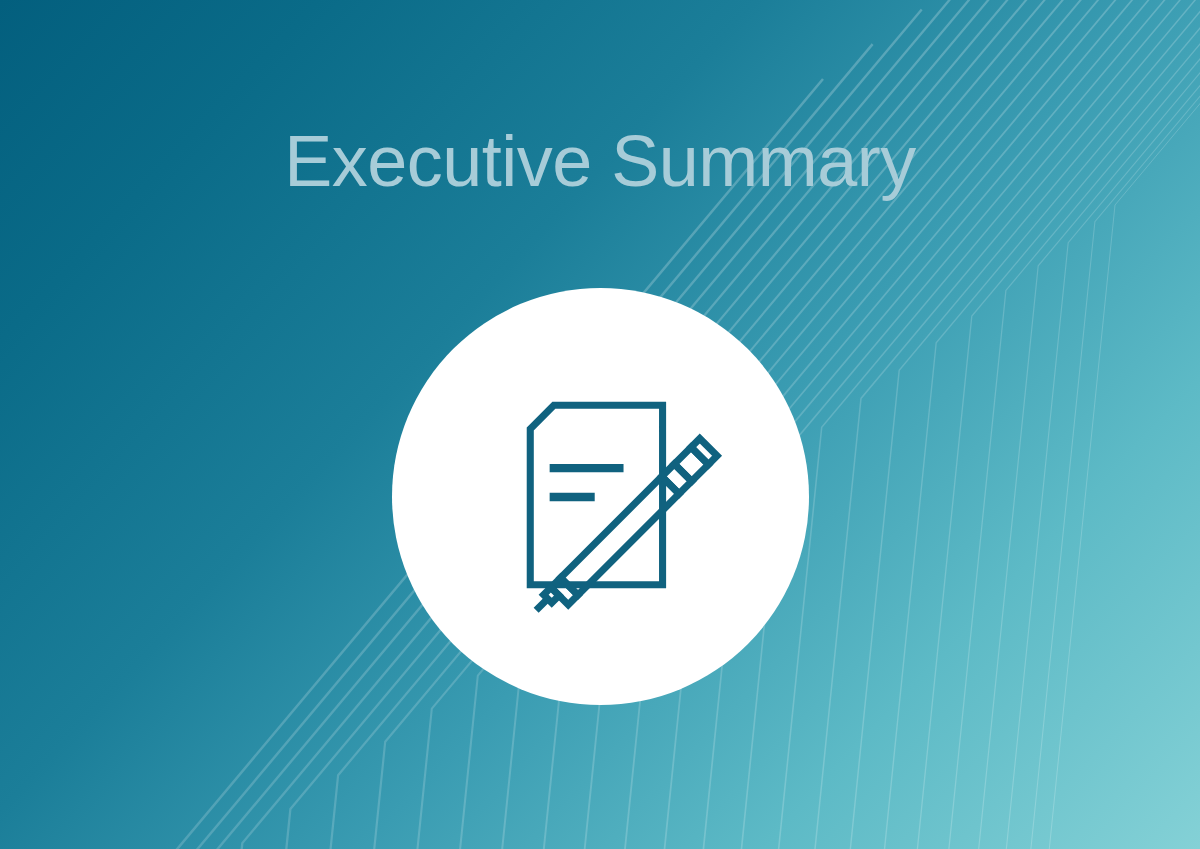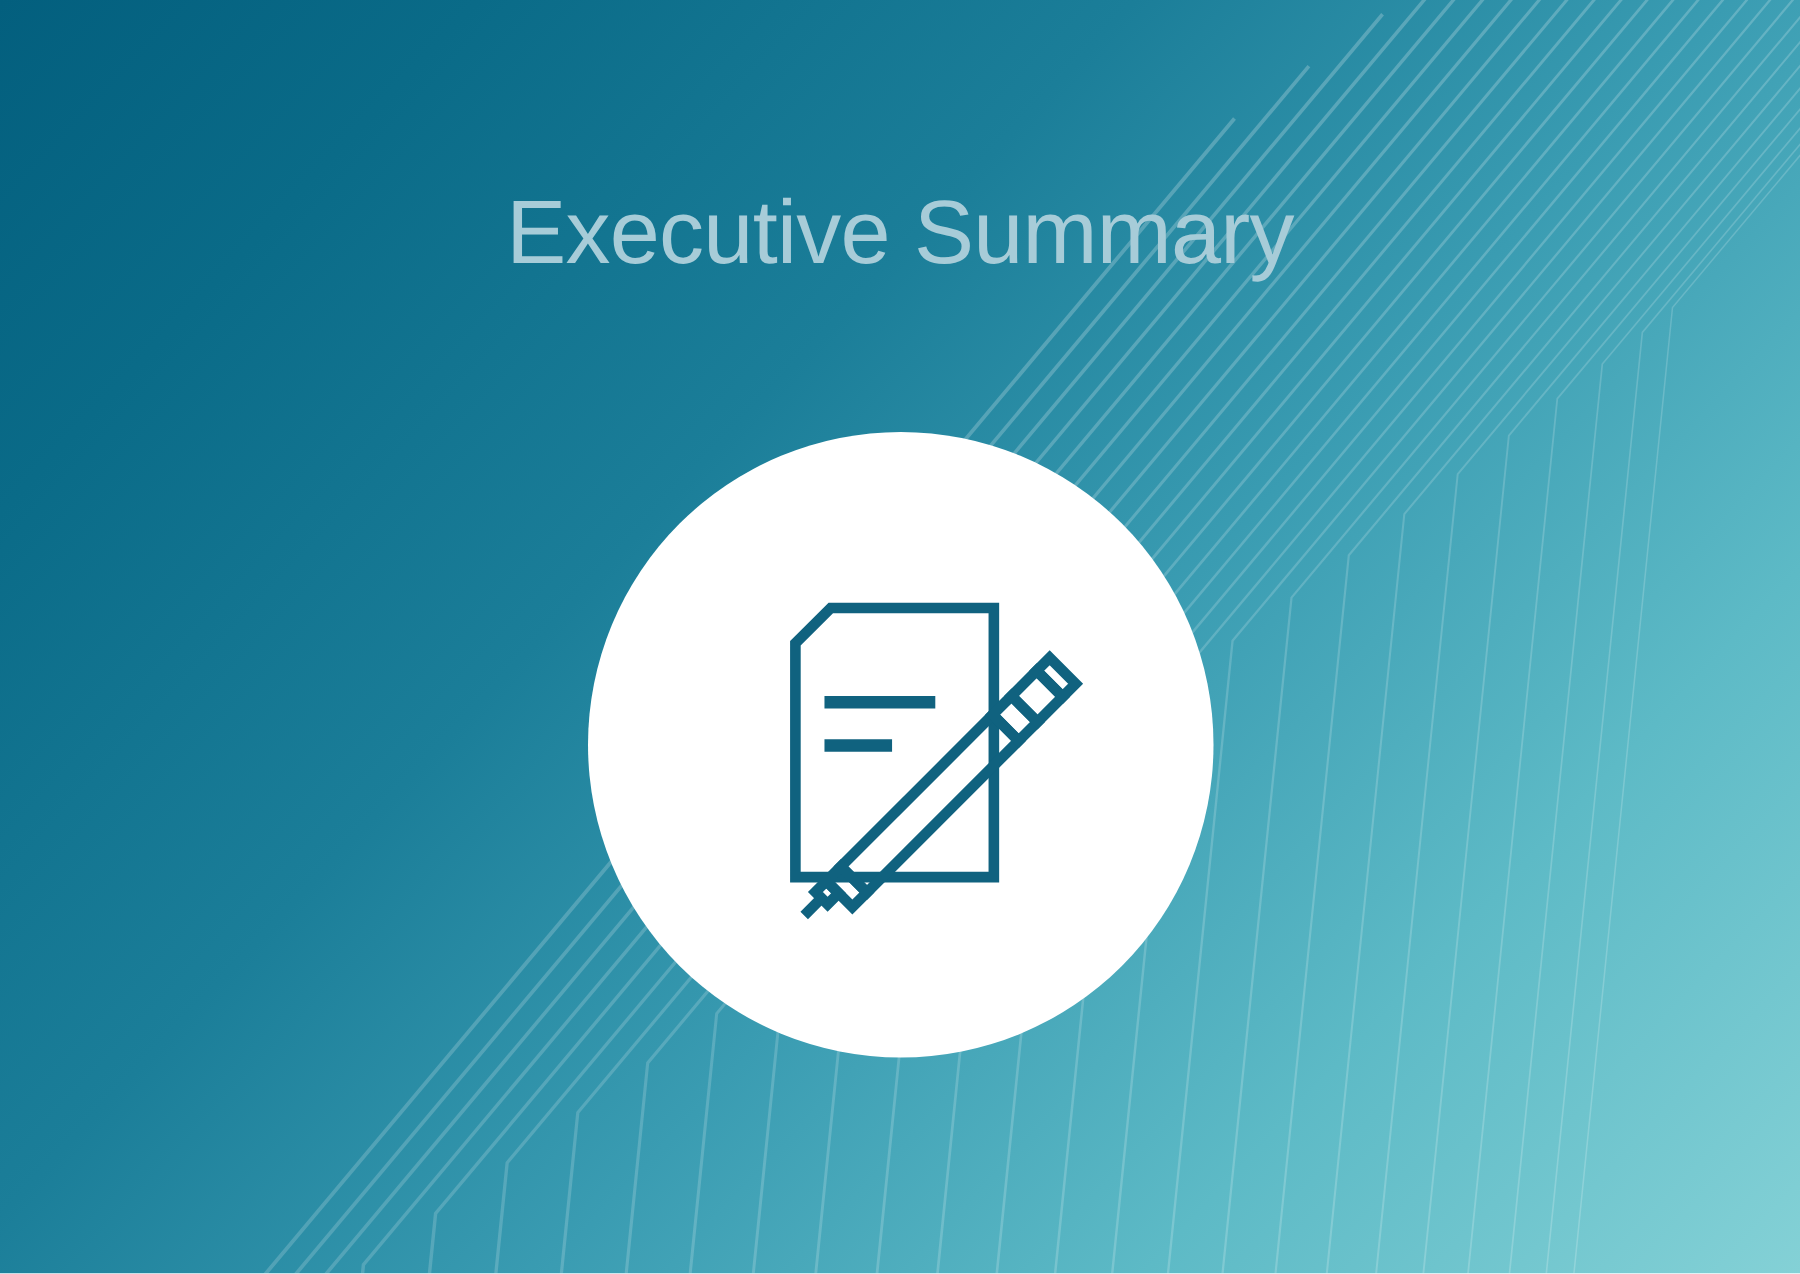--- a/index.html
+++ b/index.html
@@ -43,21 +43,21 @@
     height: 849px;
   }
 
   
   .title {
     position: absolute;
     top: 123px;
     left: 0;
     width: 1200px;
     text-align: center;
-    font-size: 60px;
+    font-size: 72px;
     line-height: 1.08;
     font-weight: 400;
     letter-spacing: -0.5px;
     color: #a7ccd8;
     white-space: nowrap;
     user-select: none;
   }
 
   
   .icon-disc {

